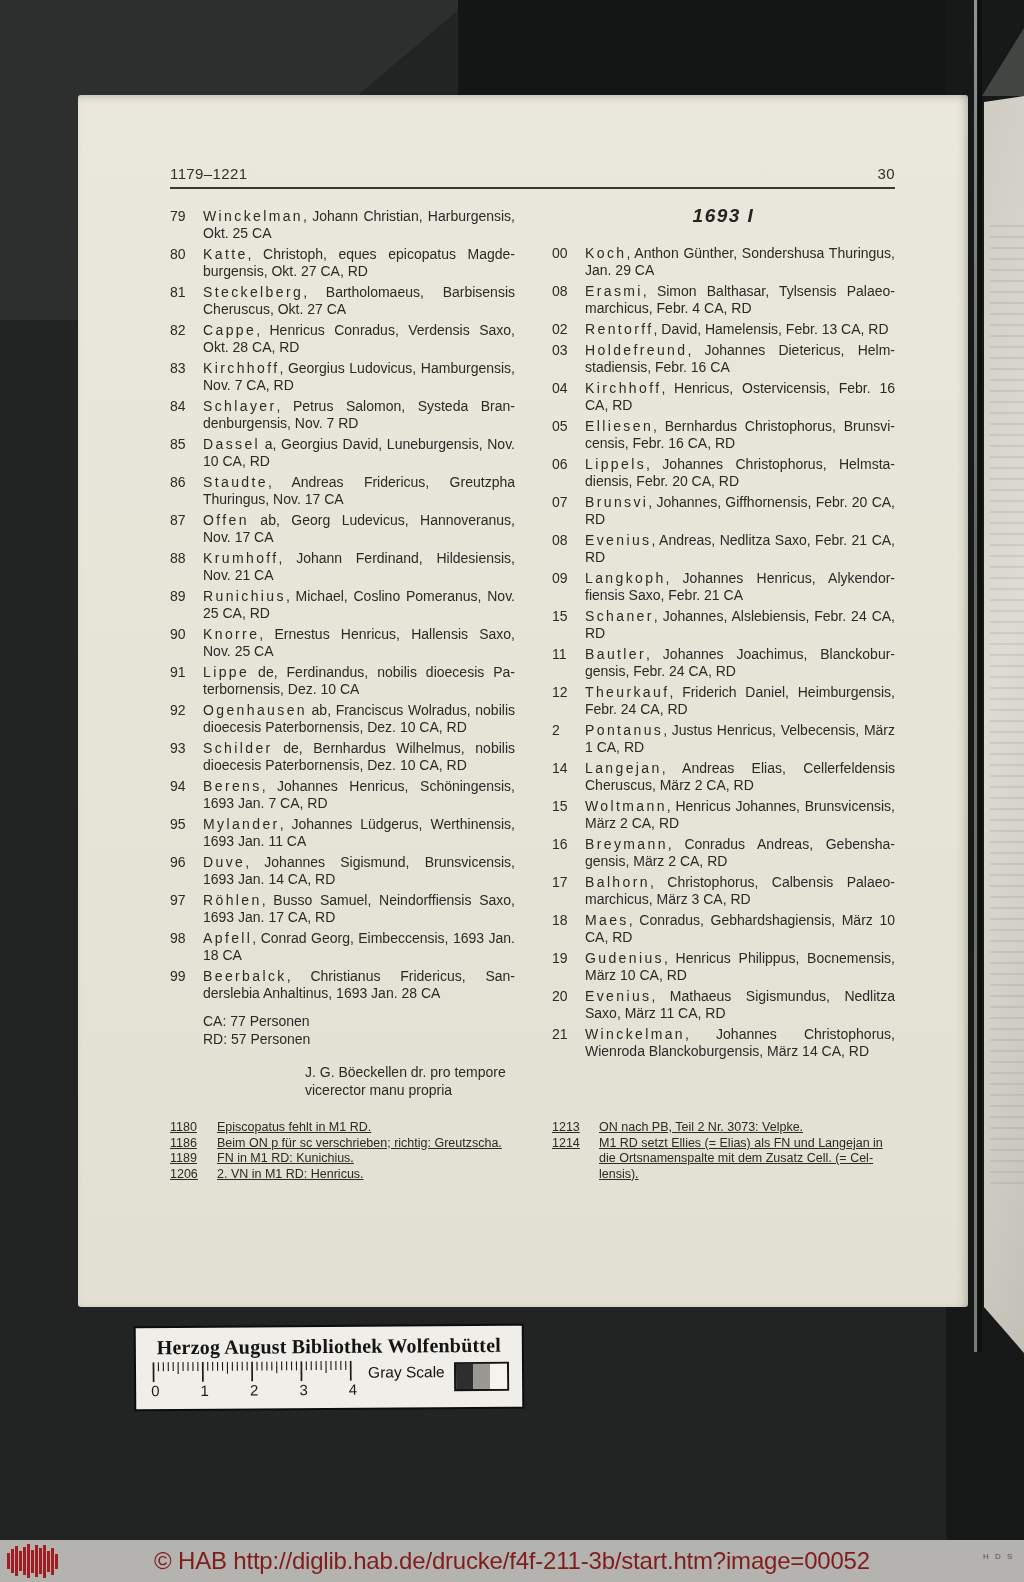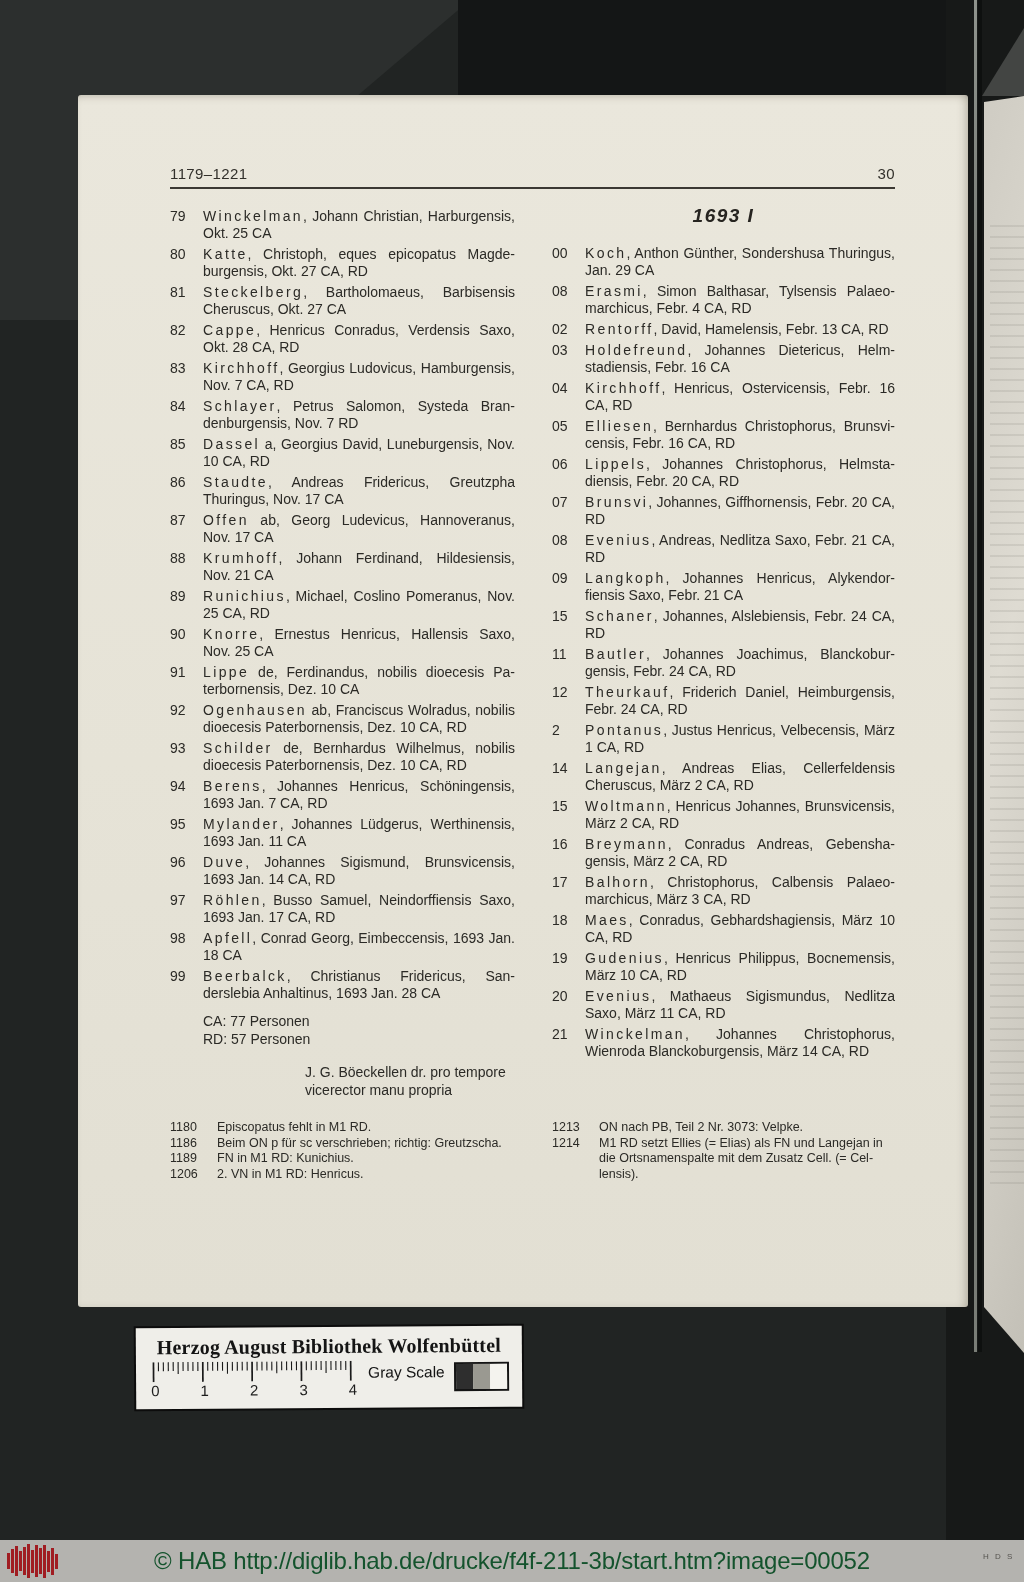--- a/index.html
+++ b/index.html
@@ -35,40 +35,40 @@
   .num{flex:0 0 33px;}
   .txt{flex:1;text-align:justify;hyphens:manual;-webkit-hyphens:manual;}
   .nm{letter-spacing:.17em;}
   .year-head{font-weight:bold;font-size:19px;letter-spacing:1.5px;text-align:center;
     margin:-3px 0 18px 0;color:#262420;font-style:italic;}
   .summary{margin:11px 0 16px 33px;font-size:14px;line-height:17.5px;}
   .sig{margin:5px 0 0 135px;font-size:14px;line-height:17.5px;}
   .footnotes{position:absolute;left:92px;top:1025px;width:725px;display:flex;gap:37px;
     font-size:12.5px;line-height:15.5px;}
   .fnL{width:345px;} .fnR{width:343px;}
-  .fn{display:flex;}
+  .fn{display:flex;text-decoration:underline;}
   .fn .fnum{flex:0 0 47px;}
   .fn .ftxt{flex:1;hyphens:manual;-webkit-hyphens:manual;}
   
   .label{position:absolute;left:136px;top:1327px;width:386px;height:81px;background:#efeee9;
     transform:rotate(-.4deg);box-shadow:0 0 0 2px #0c0c0c;color:#141414;}
   .label-title{text-align:center;font-family:"Liberation Serif",serif;font-weight:bold;
     font-size:20px;margin-top:8px;letter-spacing:.2px;}
   .label-row{display:flex;align-items:flex-start;margin-top:3px;padding-left:14px;}
   .ruler-block{width:208px;}
   .ruler-block svg{display:block;}
   .ruler-numbers{display:flex;justify-content:space-between;font-size:15px;margin-top:0;
     padding:0 1px;color:#1c1c1c;}
   .gs-label{font-size:15.5px;margin:3px 0 0 10px;white-space:nowrap;}
   .gs-patch{display:flex;margin:2px 0 0 9px;border:2px solid #141414;}
   .gs-patch i{display:block;width:17px;height:25px;}
   .gs-dark{background:#2e2e2e;} .gs-mid{background:#9a9991;} .gs-light{background:#f4f3ee;}
   
   .footer-bar{position:absolute;left:0;top:1540px;width:1024px;height:42px;background:#b4b3af;}
-  .footer-url{text-align:center;font-size:24px;line-height:42px;color:#14532d;letter-spacing:-.2px;}
+  .footer-url{text-align:center;font-size:24px;line-height:42px;color:#7f1d1d;letter-spacing:-.2px;}
   .hab-logo{position:absolute;left:7px;top:1543px;height:36px;display:flex;align-items:center;gap:1px;z-index:5;}
   .hab-logo i{display:block;width:3px;background:#a01d22;}
   .corner-mark{position:absolute;left:983px;top:1552px;font-size:8px;letter-spacing:2px;color:#55534f;}
 </style>
 </head>
 <body>
 
 <div class="bg-light-tl"></div>
 <div class="bg-dark-top"></div>
 <div class="bg-right-dark"></div>

